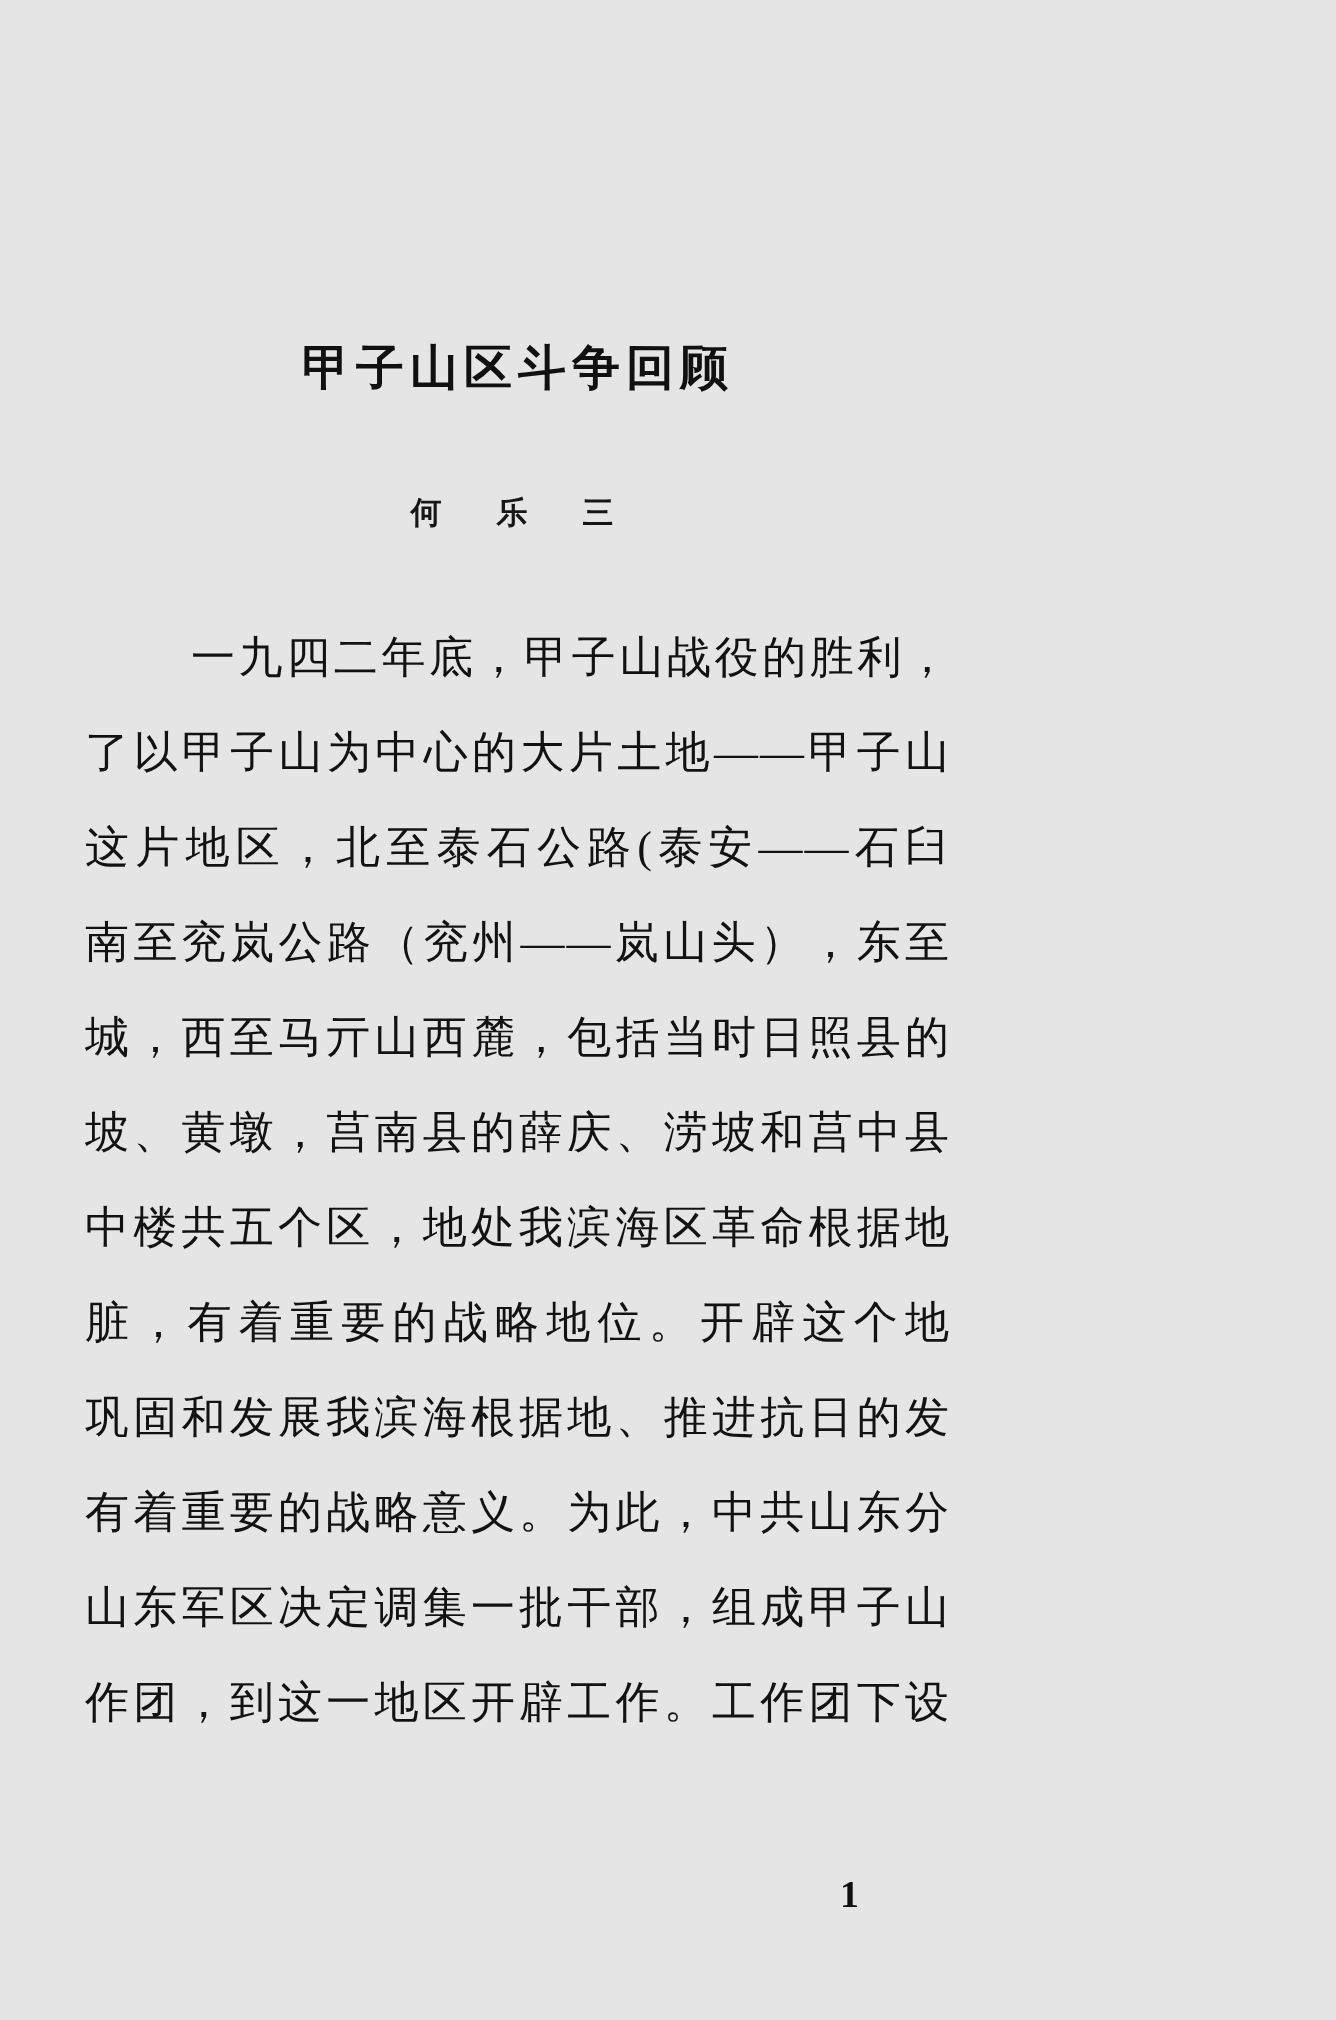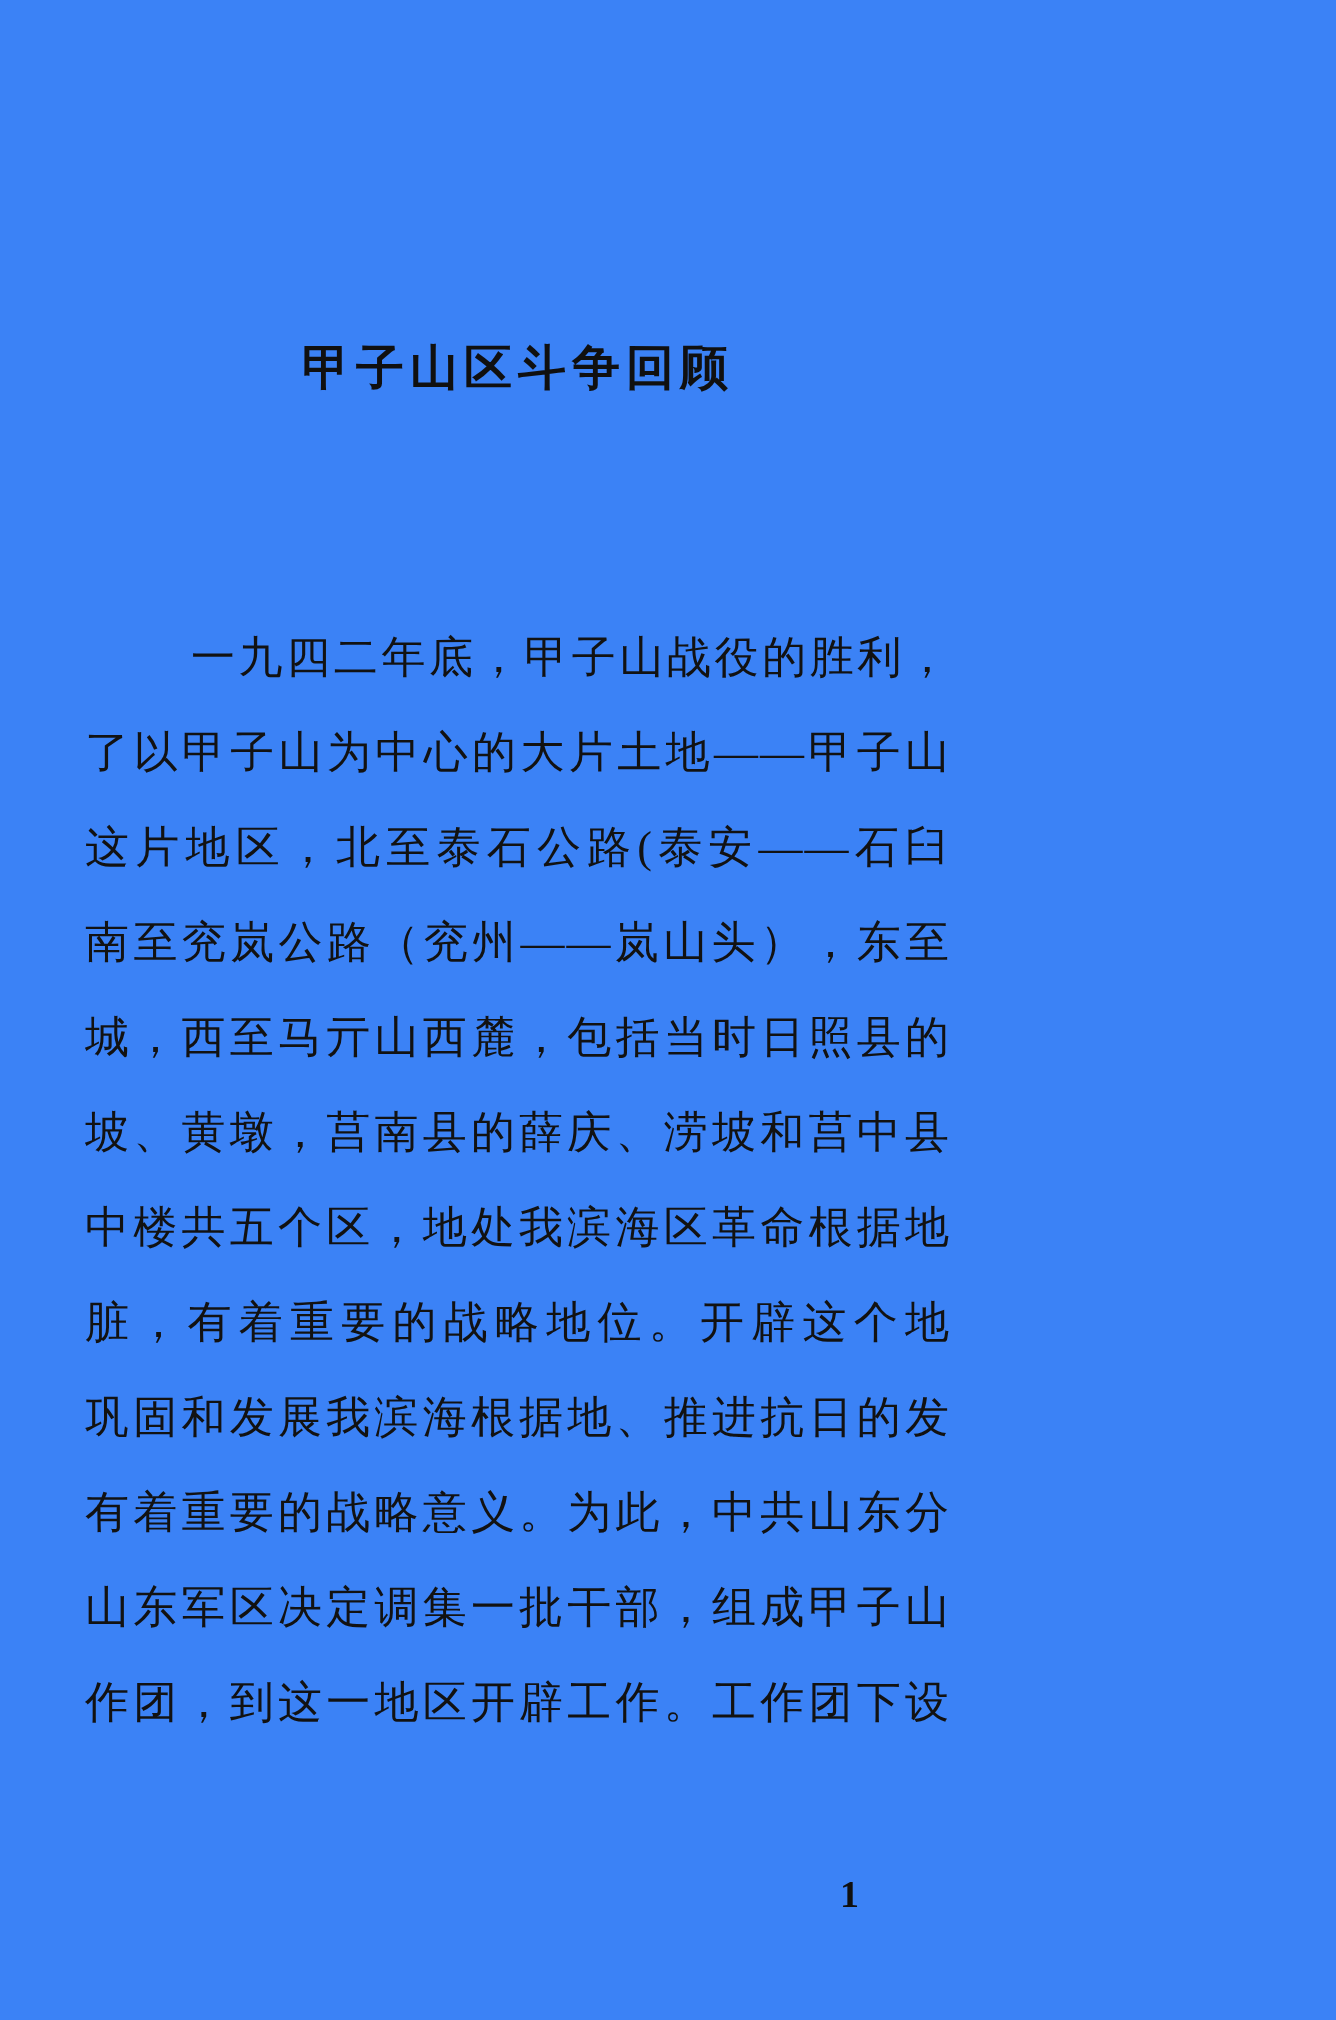--- a/index.html
+++ b/index.html
@@ -4,21 +4,21 @@
 <style>
   html, body {
     margin: 0;
     padding: 0;
     background: #ffffff;
   }
   .page {
     position: relative;
     width: 1336px;
     height: 2020px;
-    background: #3b82f6;
+    background: #e5e5e5;
     color: #141414;
     font-family: "Liberation Serif", serif;
     overflow: hidden;
   }
   .doc-title {
     position: absolute;
     top: 336px;
     left: 85px;
     width: 866px;
     margin: 0;
@@ -67,20 +67,21 @@
     color: #101010;
   }
 </style>
 </head>
 <body>
 
 <div class="page">
 
   <h1 class="doc-title">甲子山区斗争回顾</h1>
 
+  <div class="doc-author">何　乐　三</div>
 
   <div class="doc-body">
     <div class="body-line indent">一九四二年底，甲子山战役的胜利，解放</div>
     <div class="body-line">了以甲子山为中心的大片土地——甲子山区。</div>
     <div class="body-line">这片地区，北至泰石公路(泰安——石臼所)，</div>
     <div class="body-line">南至兖岚公路（兖州——岚山头），东至日照</div>
     <div class="body-line">城，西至马亓山西麓，包括当时日照县的大</div>
     <div class="body-line">坡、黄墩，莒南县的薛庆、涝坡和莒中县的</div>
     <div class="body-line">中楼共五个区，地处我滨海区革命根据地的心</div>
     <div class="body-line">脏，有着重要的战略地位。开辟这个地区，对</div>

